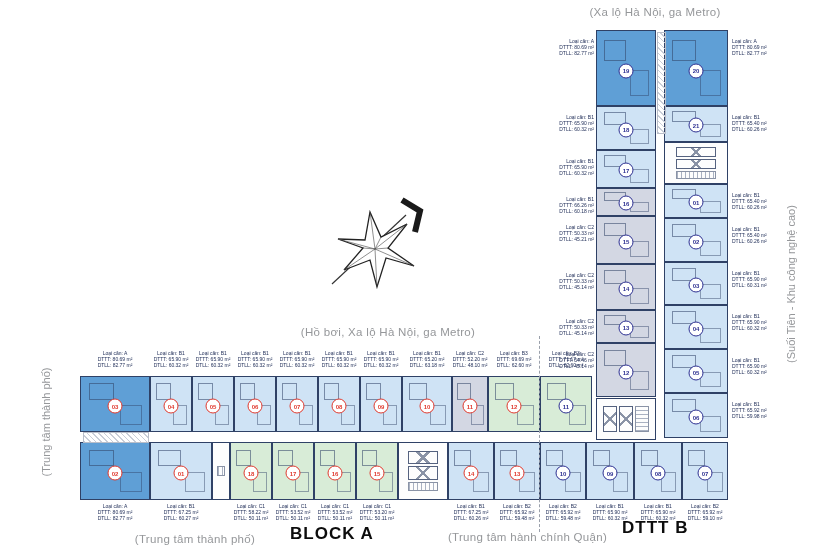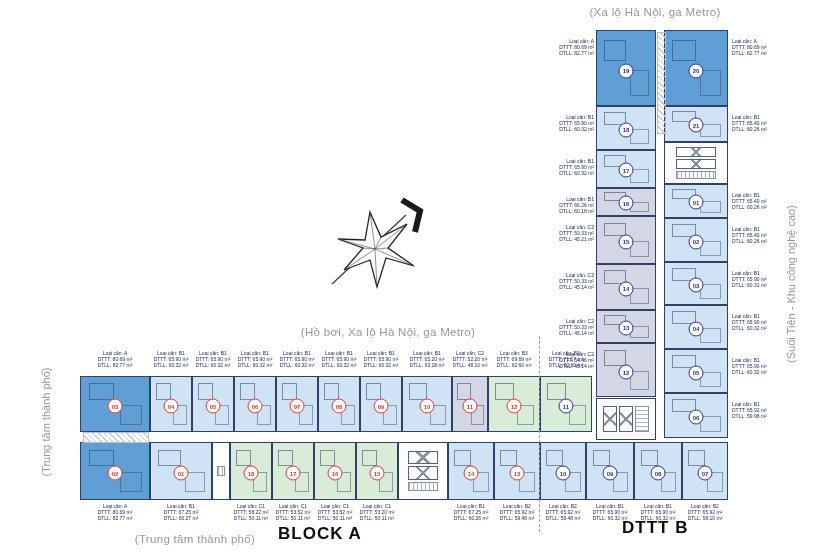--- a/index.html
+++ b/index.html
@@ -43,21 +43,22 @@
 </head>
 <body>
 
 <div class="stage">
 
   <div class="cap" style="left:268px;top:326px;width:240px;">(Hồ bơi, Xa lộ Hà Nội, ga Metro)</div>
   <div class="cap" style="left:540px;top:6px;width:230px;">(Xa lộ Hà Nội, ga Metro)</div>
   <div class="vcap" style="left:-39px;top:416px;width:170px;">(Trung tâm thành phố)</div>
   <div class="vcap" style="left:656px;top:278px;width:270px;">(Suối Tiên - Khu công nghệ cao)</div>
   <div class="cap" style="left:115px;top:533px;width:160px;">(Trung tâm thành phố)</div>
-  <div class="blockname" style="left:278px;top:524px;">BLOCK A</div>
+  <div class="cap" style="left:445px;top:531px;width:165px;">(Trung tâm hành chính Quận)</div>
+  <div class="blockname" style="left:290px;top:524px;">BLOCK A</div>
   <div class="blockname" style="left:622px;top:518px;">DTTT B</div>
 
   <svg class="compass" style="position:absolute;left:330px;top:182px;" width="118" height="118" viewBox="0 0 118 118">
     <line x1="2" y1="102" x2="76" y2="33" stroke="#333" stroke-width="1.2"></line>
     <polygon points="40,30 51,55 77,42 58,66 84,84 56,76 47,105 40,78 14,88 33,66 8,57 35,58" fill="#ffffff" stroke="#222" stroke-width="1.3"></polygon>
     <g stroke="#444" stroke-width="0.6">
       <line x1="45" y1="67" x2="40" y2="30"></line>
         <line x1="45" y1="67" x2="77" y2="42"></line>
       <line x1="45" y1="67" x2="84" y2="84"></line>
         <line x1="45" y1="67" x2="47" y2="105"></line>

